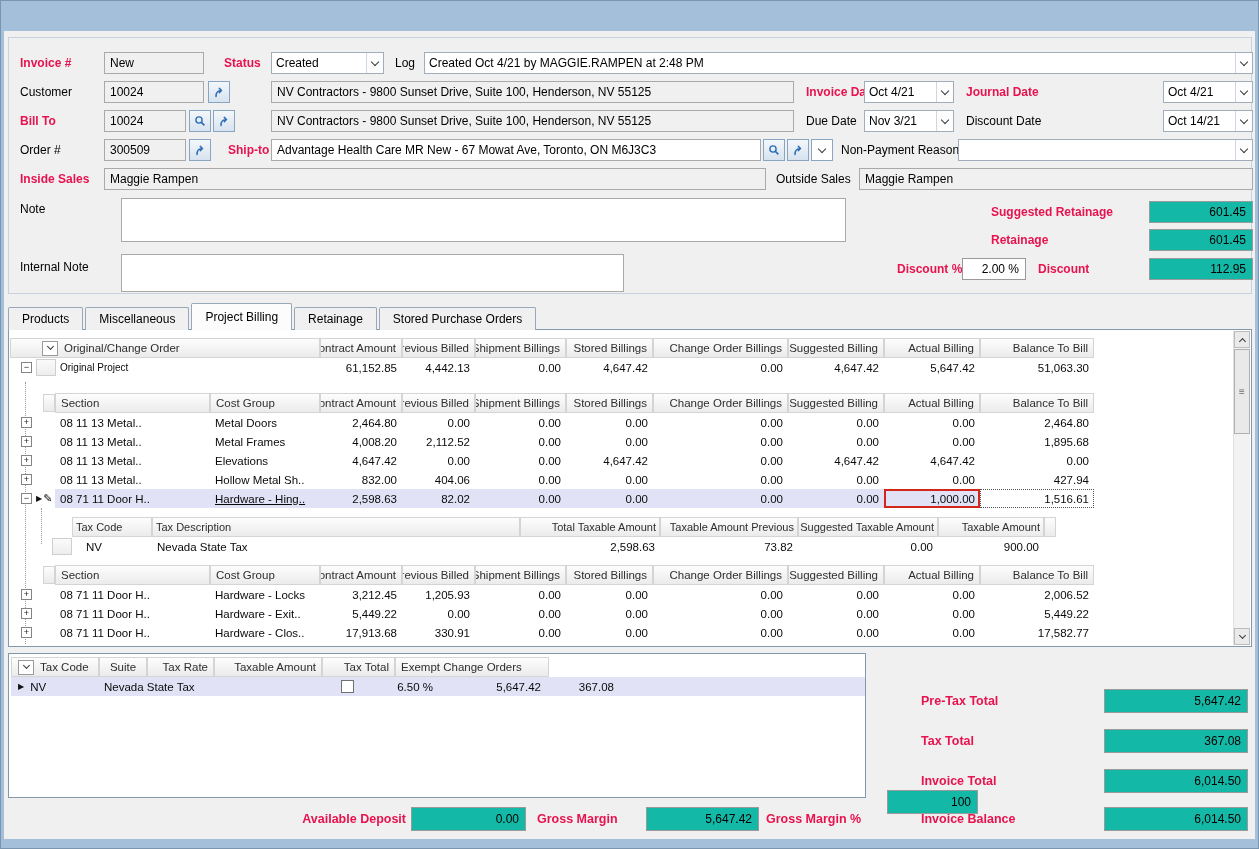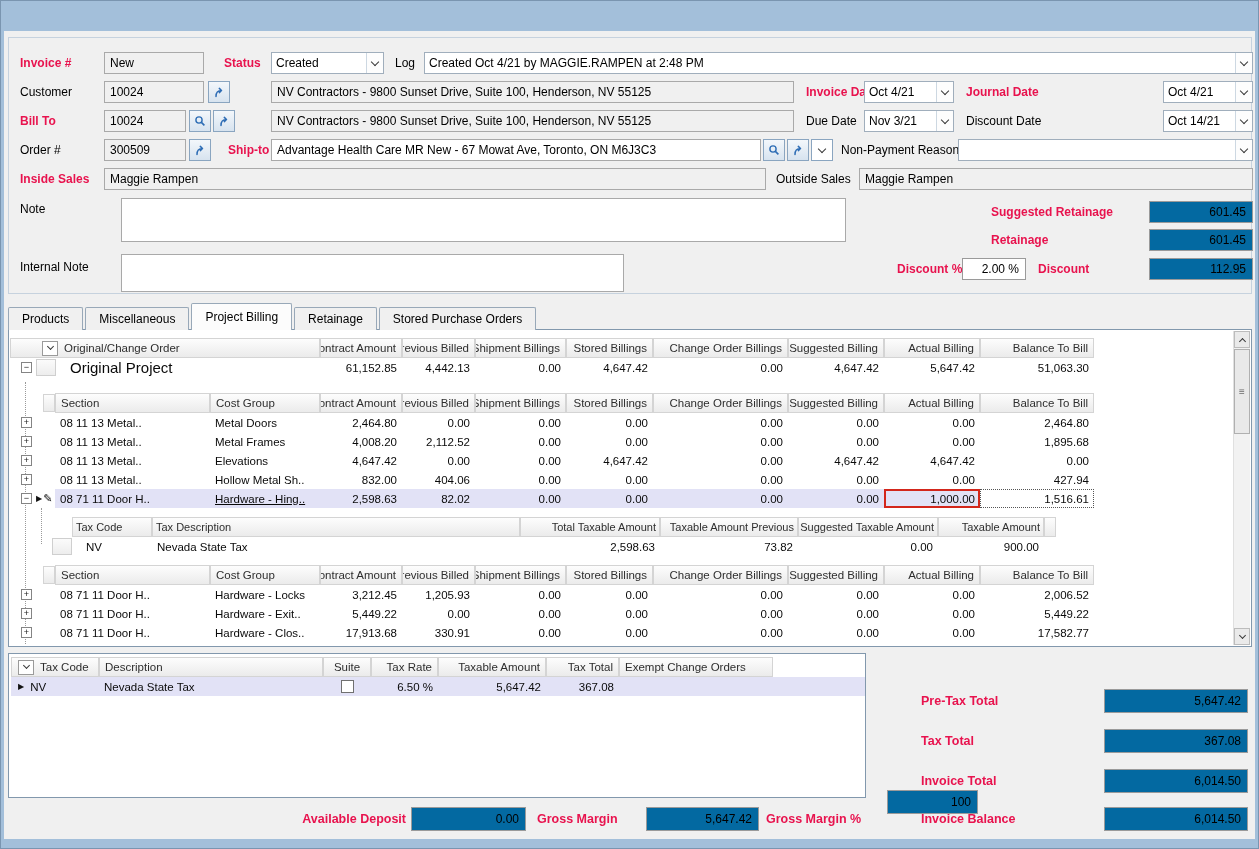--- a/index.html
+++ b/index.html
@@ -20,21 +20,21 @@
   .tb{position:absolute;height:22px;background:#f0f0f0;border:1px solid #a9a9a9;font-size:12px;display:flex;align-items:center;padding:0 5px;white-space:nowrap;overflow:hidden;}
   .tb.white{background:#fff;}
   .noteta{position:absolute;background:#fff;border:1px solid #a9a9a9;}
   .combo{position:absolute;height:22px;background:#fff;border:1px solid #a0aebc;display:flex;align-items:stretch;overflow:hidden;}
   .ctext{flex:1;font-size:12px;display:flex;align-items:center;padding:0 4px;white-space:nowrap;overflow:hidden;}
   .dd{width:17px;border-left:1px solid #cdd8e2;background:#fdfdfd;display:flex;align-items:center;justify-content:center;flex:none;}
   .chev{display:inline-block;width:6px;height:6px;border-right:1.6px solid #3a3a3a;border-bottom:1.6px solid #3a3a3a;transform:rotate(45deg);margin-top:-3px;}
   .chev.sm{width:5px;height:5px;}
   .chev.upc{transform:rotate(225deg);margin-top:3px;}
   .ibtn{position:absolute;width:22px;height:22px;border:1px solid #8aa5c0;background:linear-gradient(#f3f7fb,#d7e3ef);display:flex;align-items:center;justify-content:center;}
-  .valbox{position:absolute;height:24px;background:#0369a1;border:1px solid #9a9a9a;font-size:12px;display:flex;align-items:center;justify-content:flex-end;padding:0 6px;}
+  .valbox{position:absolute;height:24px;background:#14b8a6;border:1px solid #9a9a9a;font-size:12px;display:flex;align-items:center;justify-content:flex-end;padding:0 6px;}
   .valbox.h22{height:22px;}
   .valbox.white{background:#fff;text-align:center;}
   .tlabel{font-size:12.5px;}
   
   .tabstrip{position:absolute;left:4px;top:272px;height:27px;display:flex;align-items:flex-end;z-index:3;}
   .tab{height:23px;padding:0 13px;display:flex;align-items:center;background:#f0f0f0;border:1px solid #98a8b8;border-bottom:none;margin-right:2px;font-size:12px;border-radius:2px 2px 0 0;}
   .tab.active{height:27px;background:#fcfcfc;position:relative;z-index:4;}
   
   .grid-panel{position:absolute;left:4px;top:298px;width:1244px;height:318px;background:#fff;border:1px solid #8298ad;overflow:hidden;}
   .mgrid{position:absolute;left:1px;top:0;width:1200px;}
@@ -54,21 +54,21 @@
   .cell-focus{outline:1px dotted #555;outline-offset:-1px;background:#fff !important;}
   .grow.sel2{background:var(--sel,#e2e2f6);}
   .xbox{width:11px;height:11px;border:1px solid #848484;background:#fff;font-size:9px;line-height:8px;text-align:center;color:#222;flex:none;}
   .rowhdr{width:20px;height:17px;border:1px solid #cfcfcf;background:linear-gradient(#fbfbfb,#ededed);margin-left:4px;flex:none;}
   .hstub{width:12px;height:18px;border:1px solid #d4d4d4;background:linear-gradient(#fdfdfd,#ebebeb);margin-left:33px;flex:none;}
   .vbtn{width:16px;height:15px;border:1px solid #9a9a9a;background:#fff;display:flex;align-items:center;justify-content:center;margin-right:6px;flex:none;}
   .vbtn.ml26{margin-left:26px;}
   .mk{font-size:8px;color:#111;margin-left:4px;}
   .mk2{font-size:8px;color:#111;margin:0 6px 0 2px;}
   .pc{font-size:11px;color:#111;margin-left:1px;}
-  .plbl{margin-left:10px;font-size:15px;text-align:center;}
+  .plbl{margin-left:0;font-size:10px;text-align:center;}
   .hlbl{font-size:11.5px;}
   .cbx{width:13px;height:13px;border:1px solid #707070;background:#fff;}
   .gspacer{width:100%;}
   .tline{position:absolute;width:0;border-left:1px dotted #9a9a9a;z-index:0;}
   
   .vscroll{position:absolute;top:1px;right:1px;width:17px;bottom:1px;background:#f2f2f2;border-left:1px solid #e0e0e0;}
   .sbtn{position:absolute;left:0;width:16px;height:17px;background:#eaeaea;border:1px solid #bcbcbc;display:flex;align-items:center;justify-content:center;}
   .sbtn.up{top:0;}
   .sbtn.down{bottom:0;}
   .sthumb{position:absolute;left:0;top:18px;width:16px;height:85px;background:#e9e9e9;border:1px solid #b0b0b0;display:flex;align-items:center;justify-content:center;}
@@ -469,21 +469,20 @@
 
     <div class="btm-panel">
       <div class="bgrid" id="bgrid">
           <div class="grow">
             <div class="gh" style="width: 88px;">
               <span class="vbtn" style="margin-left: 1px;">
                 <i class="chev sm"></i>
               </span>
               <span class="hlbl">Tax Code</span>
             </div>
-            <div class="gh " style="width: 224px;">Description</div>
             <div class="gh ctr" style="width: 48px;">Suite</div>
             <div class="gh num" style="width: 67px;">Tax Rate</div>
             <div class="gh num" style="width: 108px;">Taxable Amount</div>
             <div class="gh num" style="width: 73px;">Tax Total</div>
             <div class="gh " style="width: 154px;">Exempt Change Orders</div>
           </div>
           <div class="grow sel2">
             <div class="gc" style="width: 88px;">
               <span class="mk2">▶</span>
               <span>NV</span>

